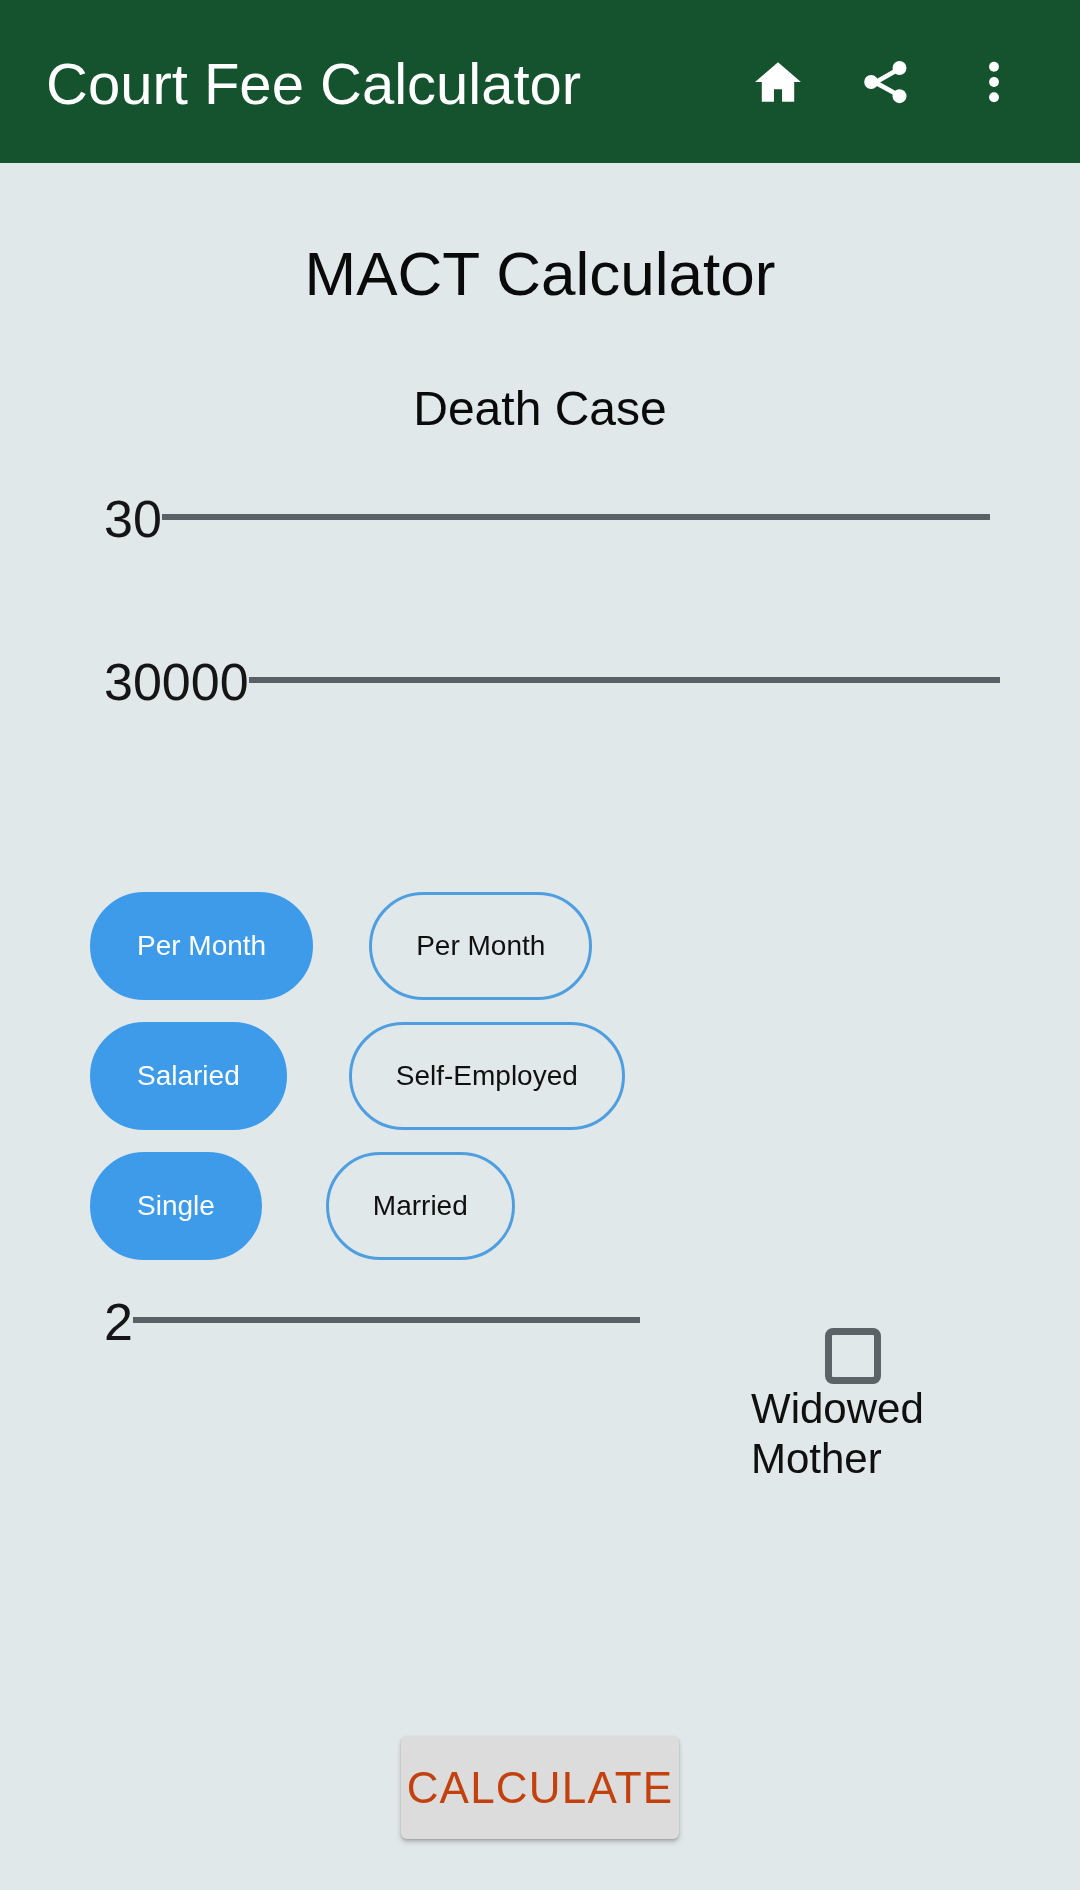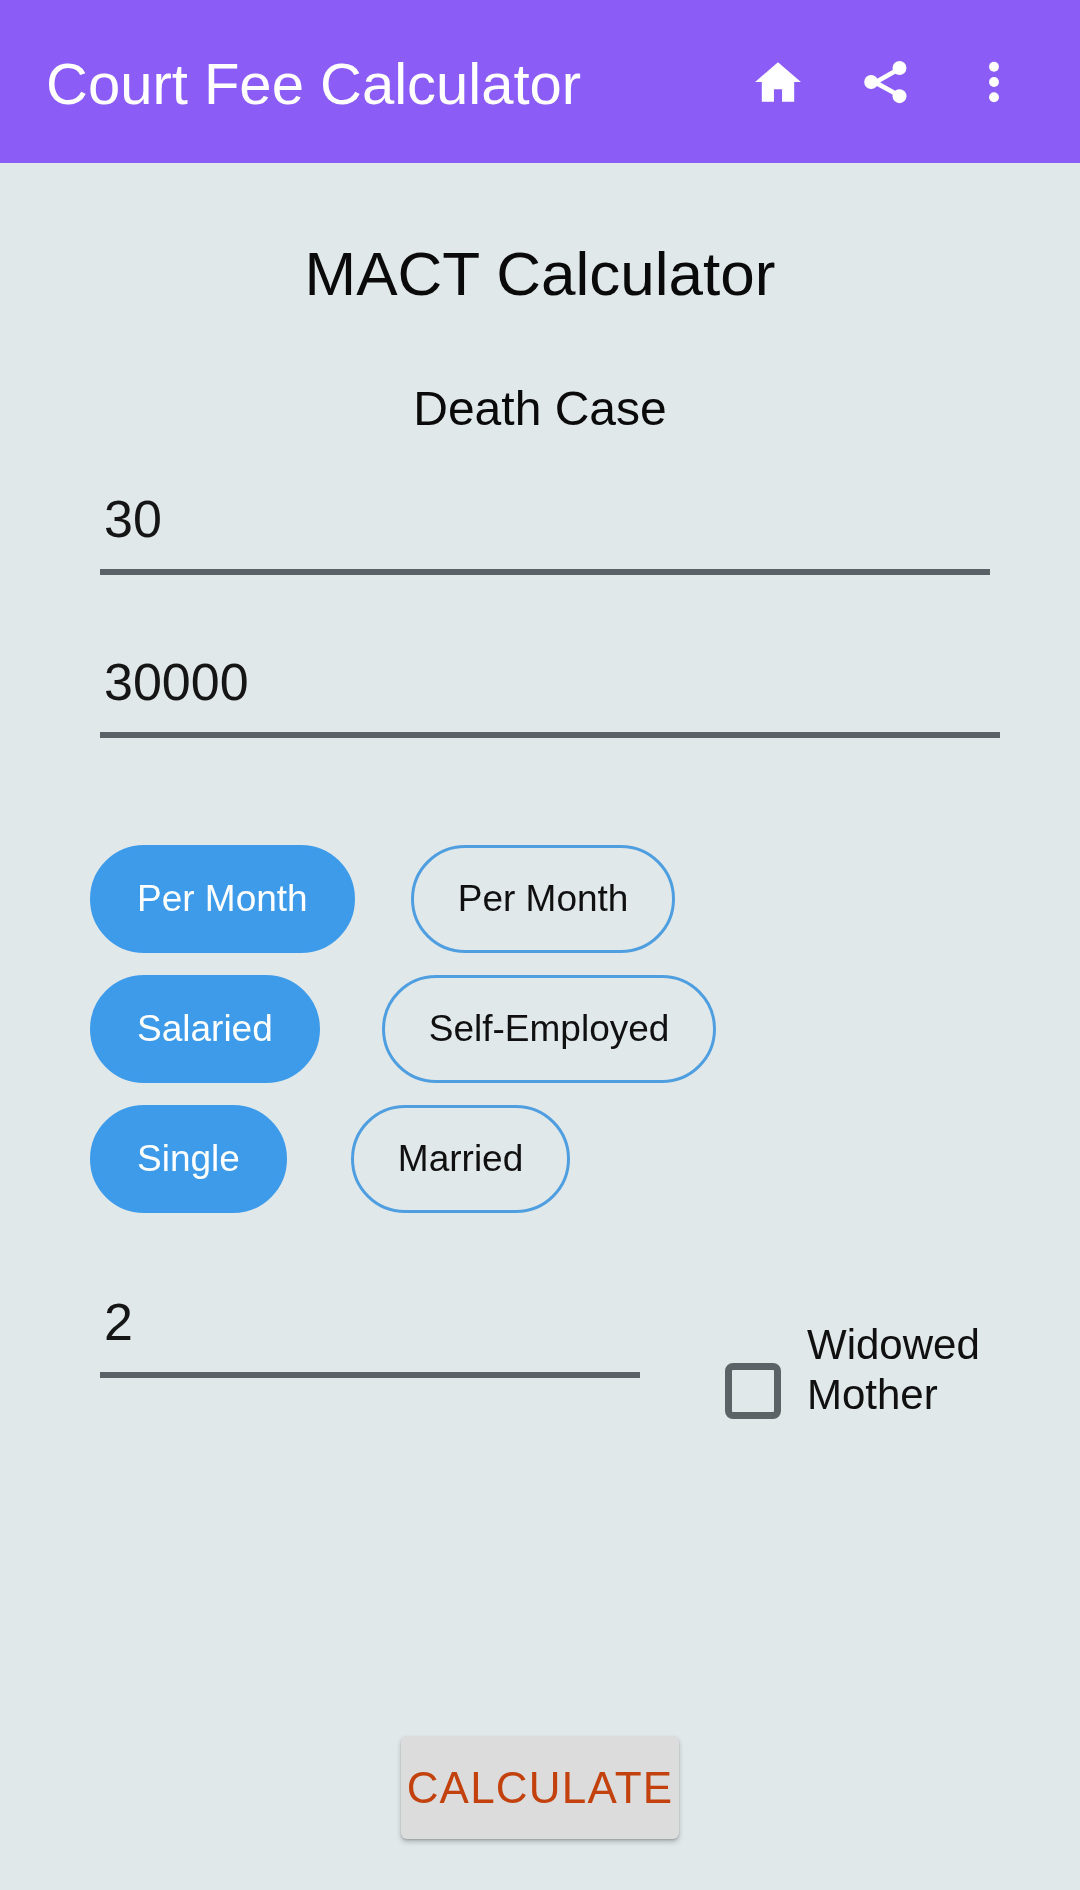--- a/index.html
+++ b/index.html
@@ -18,21 +18,21 @@
     height: 1890px;
     background: #e1e8ea;
   }
 
   
   .toolbar {
     position: absolute;
     top: 0; left: 0;
     width: 1080px;
     height: 163px;
-    background: #8b5cf6;
+    background: #14532d;
     display: flex;
     align-items: center;
     padding: 0 32px 0 46px;
   }
   .toolbar-title {
     color: #ffffff;
     font-size: 58px;
     font-weight: 400;
     letter-spacing: 0px;
     white-space: nowrap;
@@ -63,21 +63,21 @@
     color: #0a0a0a;
     margin-top: 26px;
   }
   .title-main  { top: 212px; font-size: 62px; font-weight: 400; }
   .title-sub   { top: 355px; font-size: 48px; font-weight: 400; }
 
   
   .field {
     position: absolute;
     display: flex;
-    flex-direction: column;
+    flex-direction: row;
     justify-content: flex-end;
   }
   .field-value {
     font-size: 52px;
     color: #151515;
     line-height: 1.05;
     padding-left: 4px;
     white-space: nowrap;
   }
   .field-rule {
@@ -105,24 +105,25 @@
   #chip-row-period   { left: 90px; top: 845px;  }
   #chip-row-employ   { left: 90px; top: 975px;  }
   #chip-row-marital  { left: 90px; top: 1105px; }
 
   .chip {
     height: 108px;
     border-radius: 54px;
     display: flex;
     align-items: center;
     justify-content: center;
-    font-size: 37px;
+    font-size: 28px;
     padding: 0 44px;
     white-space: nowrap;
     border: 3px solid transparent;
+    margin-top: 47px;
   }
   .chip.selected {
     background: #3d9bea;
     color: #ffffff;
     border-color: #3d9bea;
   }
   .chip.outlined {
     background: transparent;
     color: #101010;
     border-color: #4f9fe0;
@@ -130,21 +131,22 @@
   .chip-gap-1 { margin-left: 56px; }
   .chip-gap-2 { margin-left: 62px; }
   .chip-gap-3 { margin-left: 64px; }
 
   
   .checkbox-group {
     position: absolute;
     left: 725px;
     top: 1320px;
     display: flex;
-    align-items: flex-end;
+    align-items: center;
+    flex-direction: column;
   }
   .checkbox-box {
     width: 56px;
     height: 56px;
     border: 7px solid #5c6367;
     border-radius: 8px;
     background: transparent;
     flex: none;
     margin-top: 8px;
   }

